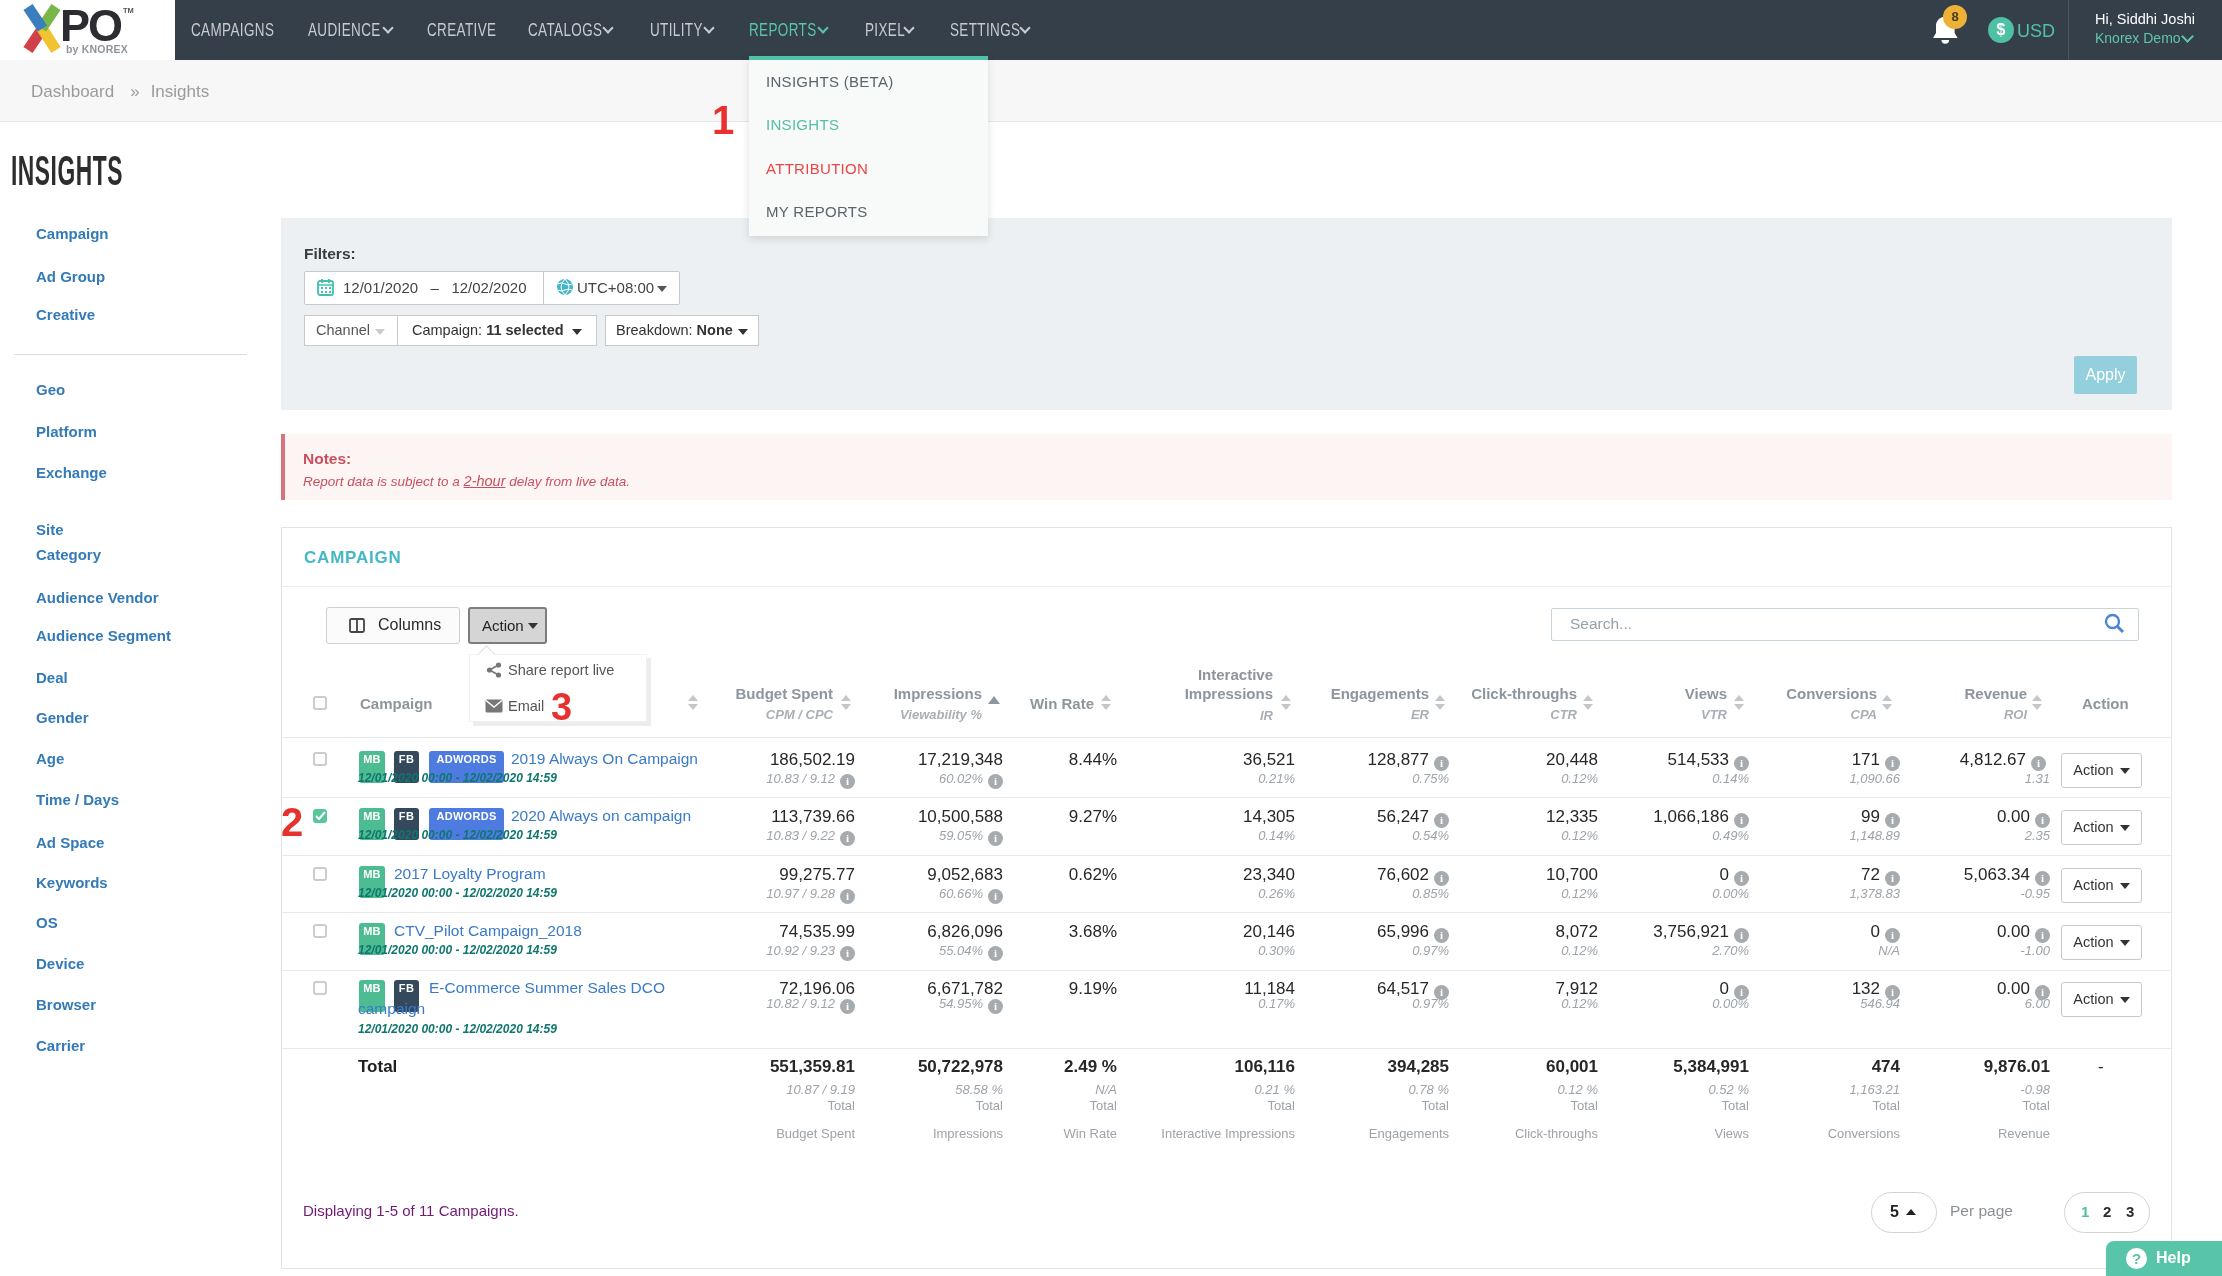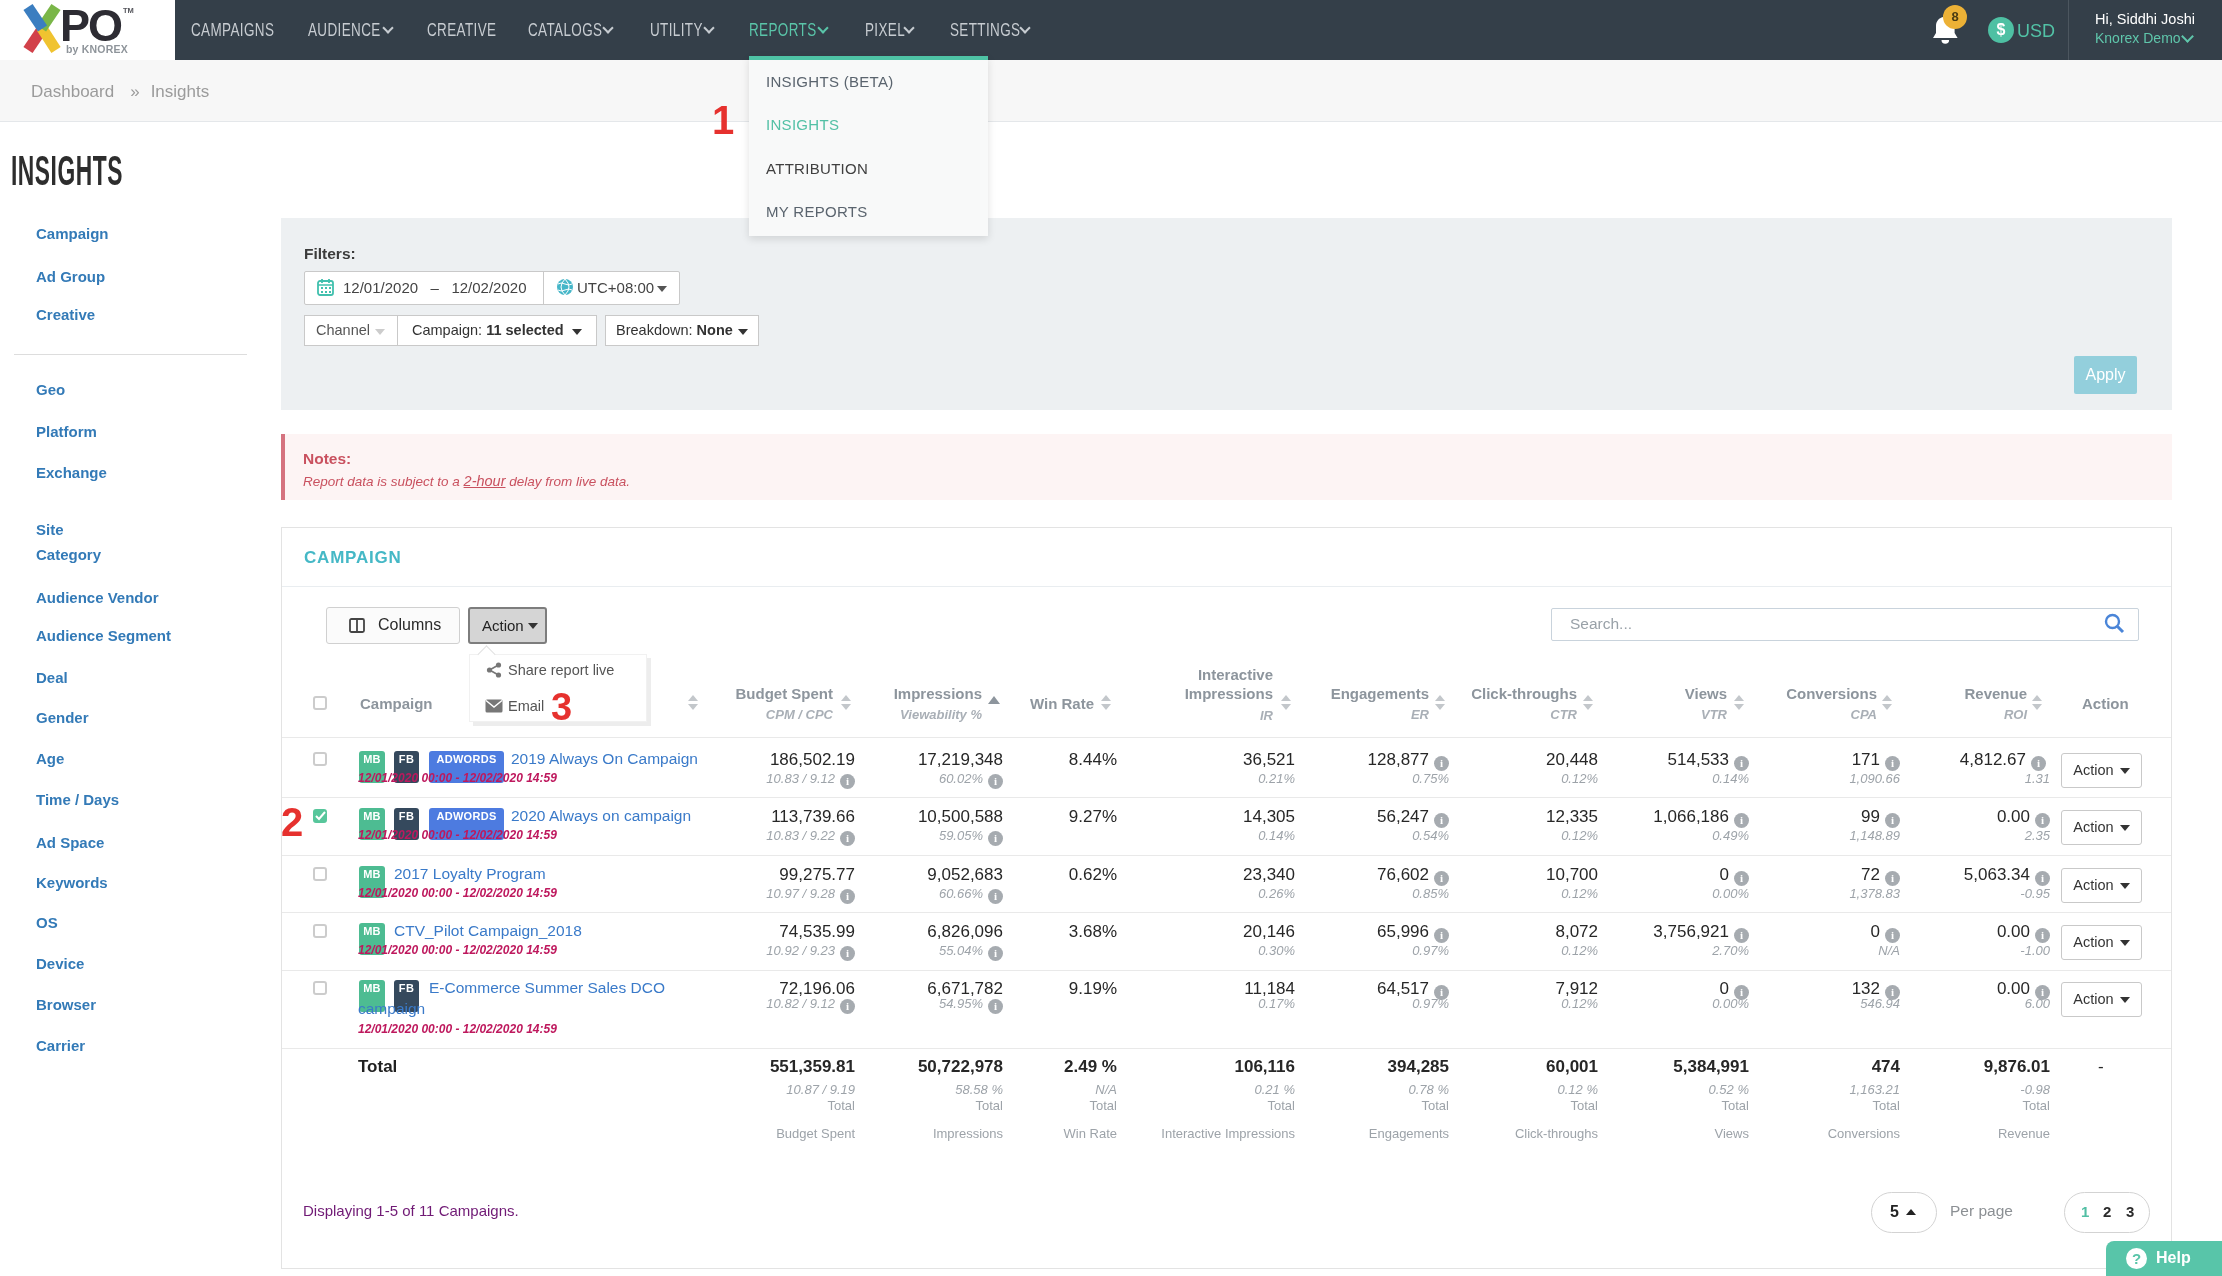--- a/index.html
+++ b/index.html
@@ -6,21 +6,21 @@
 .a{position:absolute;}
 .chv{position:absolute;width:8px;height:8px;border-right:2px solid #c7ccd1;border-bottom:2px solid #c7ccd1;transform:rotate(45deg);}
 .caret{position:absolute;width:0;height:0;}
 .dn{border-left:5px solid transparent;border-right:5px solid transparent;border-top:6px solid #333;}
 .up{border-left:5px solid transparent;border-right:5px solid transparent;border-bottom:6px solid #222;}
 .hdr{position:absolute;text-align:right;font-size:15px;font-weight:bold;color:#8d959d;line-height:19px;}
 .hsub{font-size:13px;font-style:italic;font-weight:bold;color:#a9afb6;}
 .val{position:absolute;text-align:right;font-size:17px;color:#272727;white-space:nowrap;}
 .sub{position:absolute;text-align:right;font-size:13px;font-style:italic;color:#9da3a9;white-space:nowrap;}
 .name{position:absolute;font-size:15.5px;color:#3a7ac9;white-space:nowrap;}
-.date{position:absolute;font-size:12px;font-style:italic;font-weight:bold;color:#be185d;white-space:nowrap;}
+.date{position:absolute;font-size:12px;font-style:italic;font-weight:bold;color:#0f766e;white-space:nowrap;}
 .badge{position:absolute;height:32px;border-radius:3px;color:#fff;font-size:11px;font-weight:bold;text-align:center;line-height:16px;letter-spacing:0.3px;}
 .cb{position:absolute;width:14px;height:14px;border:2px solid #ccc;border-radius:3px;background:#fff;}
 .abtn{position:absolute;width:81px;height:35px;border:1px solid #c9c9c9;border-radius:3px;background:#fff;font-size:14.5px;color:#333;text-align:center;line-height:33px;}
 .info{display:inline-block;width:15px;height:15px;border-radius:50%;background:#a6abb0;color:#fff;font-size:11px;font-weight:bold;font-style:normal;text-align:center;line-height:15px;vertical-align:-2px;margin-left:5px;font-family:"Liberation Serif",serif;}
 .rnum{position:absolute;color:#e6312e;font-size:40px;font-weight:bold;font-family:"Liberation Sans",sans-serif;}
 .slink{position:absolute;left:36px;font-size:15px;font-weight:bold;color:#337ab7;}
 .gray{color:#9da3a9;font-style:normal;}
 </style></head>
 <body>
 
@@ -391,16 +391,16 @@
 <div class="a" style="left:2064px;top:1192px;width:86px;height:41px;border:1px solid #d3d3d3;border-radius:20.5px;background:#fff;"></div>
 <div class="a" style="left:2081px;top:1203px;font-size:15px;font-weight:bold;color:#52bfa4;">1</div>
 <div class="a" style="left:2103px;top:1203px;font-size:15px;font-weight:bold;color:#2b2b2b;">2</div>
 <div class="a" style="left:2126px;top:1203px;font-size:15px;font-weight:bold;color:#2b2b2b;">3</div>
 <div class="a" style="left:2106px;top:1241px;width:116px;height:35px;background:#58c5a9;border-radius:8px 0 0 0;"></div>
 <div class="a" style="left:2126px;top:1248px;width:21px;height:21px;border-radius:50%;background:#fff;color:#58c5a9;font-size:15px;font-weight:bold;text-align:center;line-height:21px;">?</div>
 <div class="a" style="left:2156px;top:1249px;font-size:16px;font-weight:bold;color:#fff;">Help</div>
 <div class="a" style="left:749px;top:56px;width:239px;height:180px;background:#f8f9f9;border-top:4px solid #4ec3a5;box-shadow:0 3px 8px rgba(0,0,0,0.12);"></div>
 <div class="a" style="left:766px;top:73px;font-size:15px;color:#5a646e;letter-spacing:0.3px;">INSIGHTS (BETA)</div>
 <div class="a" style="left:766px;top:116px;font-size:15px;color:#52c0a5;letter-spacing:0.3px;">INSIGHTS</div>
-<div class="a" style="left:766px;top:160px;font-size:15px;color:#404040;letter-spacing:0.3px;">ATTRIBUTION</div>
+<div class="a" style="left:766px;top:160px;font-size:15px;color:#ef4444;letter-spacing:0.3px;">ATTRIBUTION</div>
 <div class="a" style="left:766px;top:203px;font-size:15px;color:#5a646e;letter-spacing:0.3px;">MY REPORTS</div>
 <div class="rnum" style="left:712px;top:98px;">1</div>
 <div class="rnum" style="left:281px;top:800px;">2</div>
 <div class="rnum" style="left:551px;top:686px;font-size:38px;">3</div>
 </body></html>

